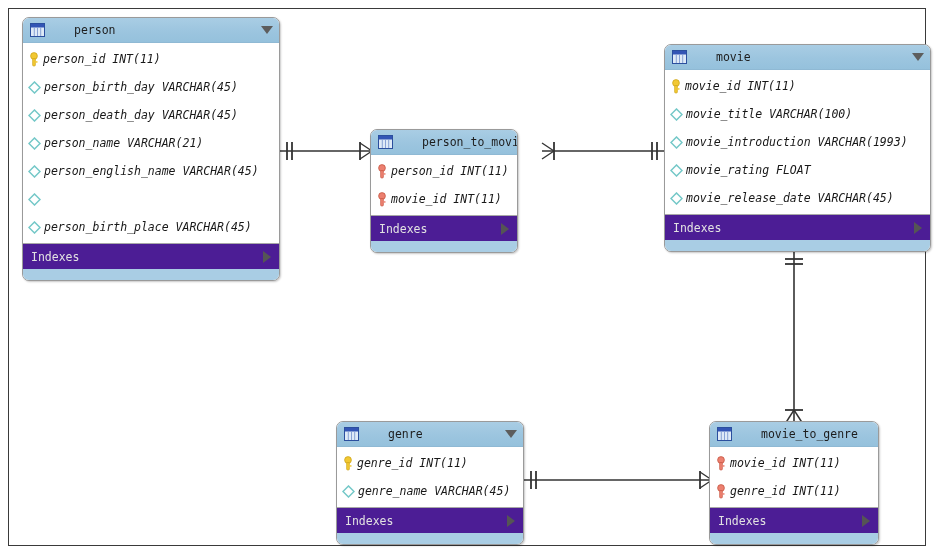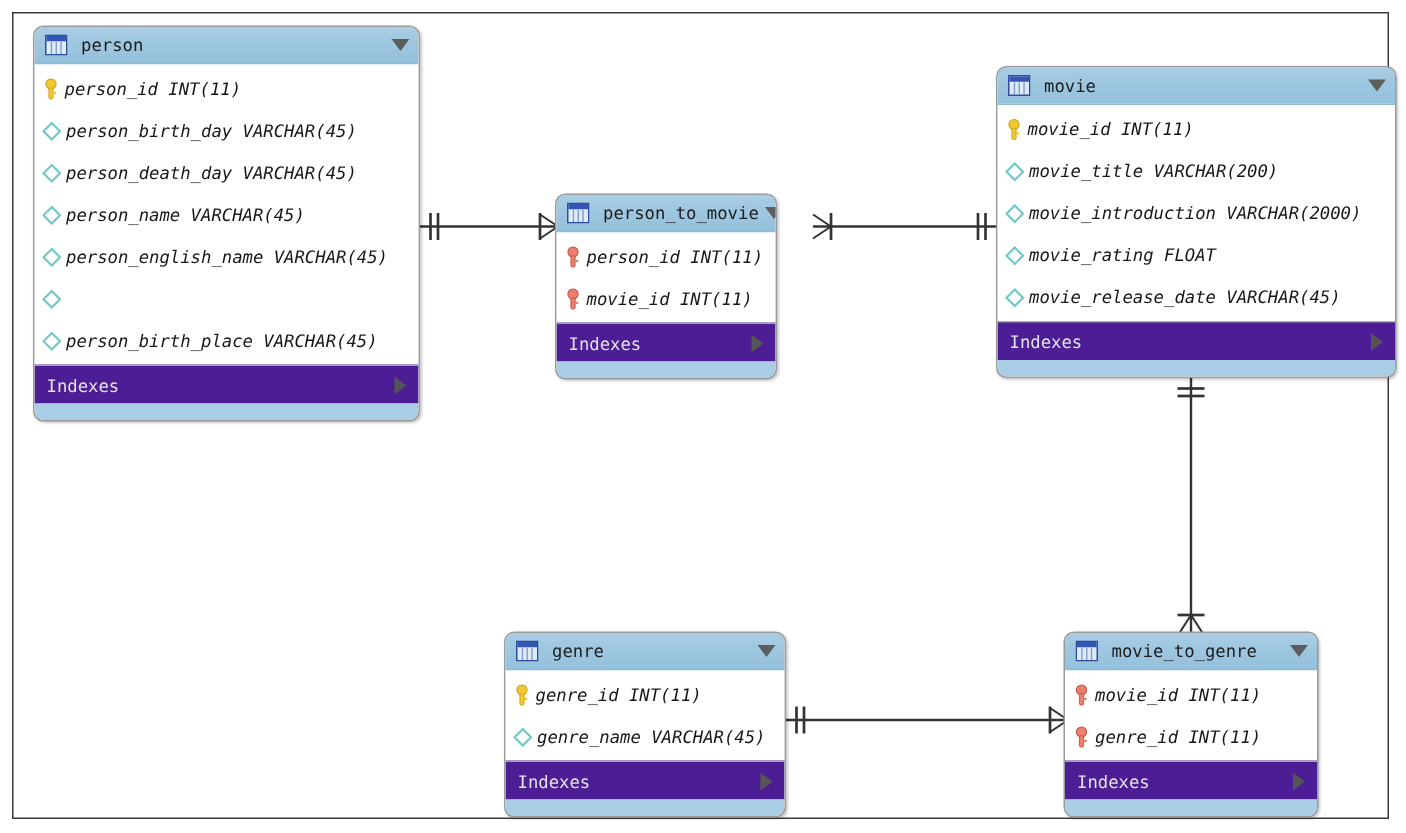--- a/index.html
+++ b/index.html
@@ -40,20 +40,21 @@
     z-index: 5;
   }
   .tn-header {
     height: 25px;
     background: linear-gradient(to bottom, #a9cde4 0%, #9cc5df 55%, #95c1dc 100%);
     border-bottom: 1px solid #8fb9d4;
     display: flex;
     align-items: center;
     padding: 0 6px 0 7px;
     box-sizing: border-box;
+    gap: 20px;
   }
   .tn-title {
     flex: 1;
     font-size: 11.5px;
     color: #1d1d1d;
     letter-spacing: 0px;
     padding-left: 9px;
     white-space: nowrap;
     font-family: "DejaVu Sans Mono", "Liberation Mono", monospace;
   }
@@ -208,21 +209,21 @@
           <div class="col-row">
             <svg class="diamond-icon" viewBox="0 0 13 13">
               <polygon points="6.5,1 12,6.5 6.5,12 1,6.5" fill="#ffffff" stroke="#74c8c8" stroke-width="1.5"></polygon>
             </svg>
             <span class="col-text">person_death_day VARCHAR(45)</span>
           </div>
           <div class="col-row">
             <svg class="diamond-icon" viewBox="0 0 13 13">
               <polygon points="6.5,1 12,6.5 6.5,12 1,6.5" fill="#ffffff" stroke="#74c8c8" stroke-width="1.5"></polygon>
             </svg>
-            <span class="col-text">person_name VARCHAR(45)</span>
+            <span class="col-text">person_name VARCHAR(21)</span>
           </div>
           <div class="col-row">
             <svg class="diamond-icon" viewBox="0 0 13 13">
               <polygon points="6.5,1 12,6.5 6.5,12 1,6.5" fill="#ffffff" stroke="#74c8c8" stroke-width="1.5"></polygon>
             </svg>
             <span class="col-text">person_english_name VARCHAR(45)</span>
           </div>
           <div class="col-row">
             <svg class="diamond-icon" viewBox="0 0 13 13">
               <polygon points="6.5,1 12,6.5 6.5,12 1,6.5" fill="#ffffff" stroke="#74c8c8" stroke-width="1.5"></polygon>
@@ -295,27 +296,27 @@
               <circle cx="6" cy="4" r="3.4" fill="#f2c832" stroke="#c9a017" stroke-width="0.7"></circle>
               <rect x="4.6" y="6.5" width="2.8" height="7.5" rx="1" fill="#f2c832" stroke="#c9a017" stroke-width="0.6"></rect>
               <rect x="7.3" y="9.2" width="2.2" height="1.5" fill="#f2c832"></rect>
             </svg>
             <span class="col-text">movie_id INT(11)</span>
           </div>
           <div class="col-row">
             <svg class="diamond-icon" viewBox="0 0 13 13">
               <polygon points="6.5,1 12,6.5 6.5,12 1,6.5" fill="#ffffff" stroke="#74c8c8" stroke-width="1.5"></polygon>
             </svg>
-            <span class="col-text">movie_title VARCHAR(200)</span>
-          </div>
-          <div class="col-row">
-            <svg class="diamond-icon" viewBox="0 0 13 13">
-              <polygon points="6.5,1 12,6.5 6.5,12 1,6.5" fill="#ffffff" stroke="#74c8c8" stroke-width="1.5"></polygon>
-            </svg>
-            <span class="col-text">movie_introduction VARCHAR(2000)</span>
+            <span class="col-text">movie_title VARCHAR(100)</span>
+          </div>
+          <div class="col-row">
+            <svg class="diamond-icon" viewBox="0 0 13 13">
+              <polygon points="6.5,1 12,6.5 6.5,12 1,6.5" fill="#ffffff" stroke="#74c8c8" stroke-width="1.5"></polygon>
+            </svg>
+            <span class="col-text">movie_introduction VARCHAR(1993)</span>
           </div>
           <div class="col-row">
             <svg class="diamond-icon" viewBox="0 0 13 13">
               <polygon points="6.5,1 12,6.5 6.5,12 1,6.5" fill="#ffffff" stroke="#74c8c8" stroke-width="1.5"></polygon>
             </svg>
             <span class="col-text">movie_rating FLOAT</span>
           </div>
           <div class="col-row">
             <svg class="diamond-icon" viewBox="0 0 13 13">
               <polygon points="6.5,1 12,6.5 6.5,12 1,6.5" fill="#ffffff" stroke="#74c8c8" stroke-width="1.5"></polygon>

